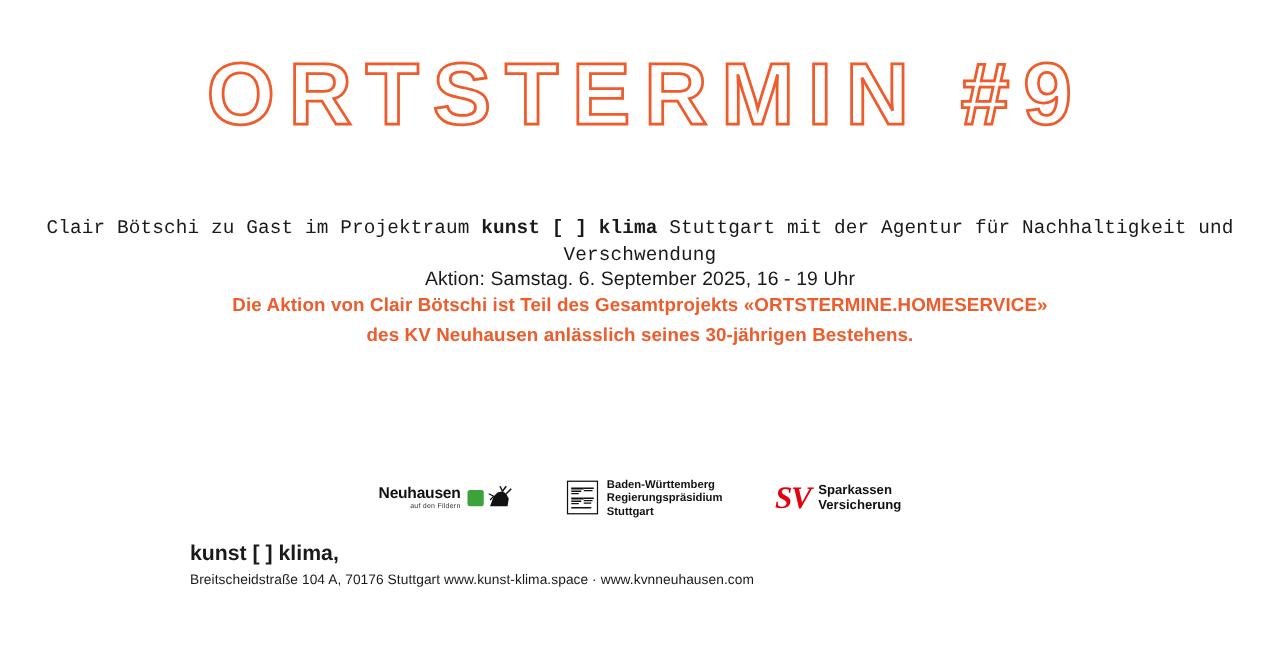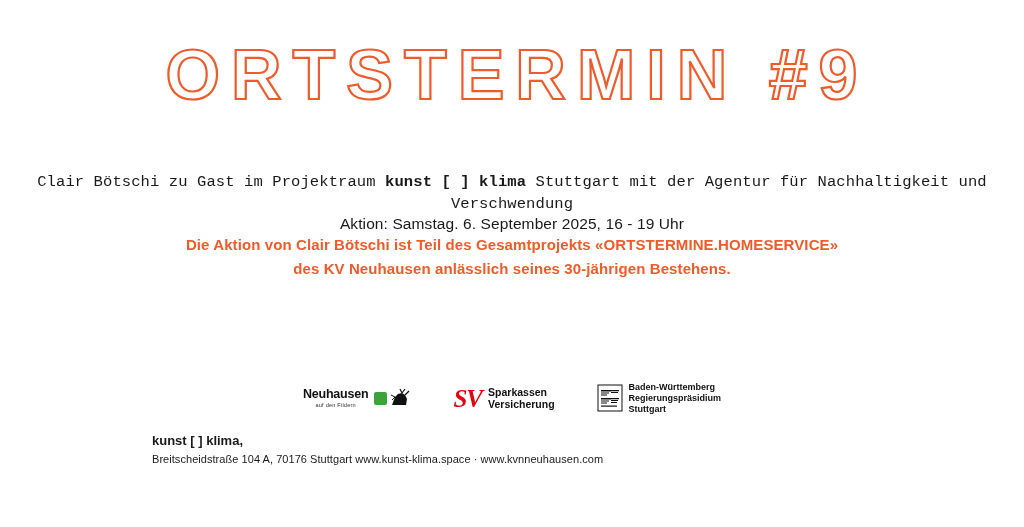--- a/index.html
+++ b/index.html
@@ -78,21 +78,21 @@
     gap: 42px;
   }
   .logo {
     display: flex;
     align-items: center;
     gap: 6px;
   }
 
   
   .logo-neuhausen .nh-text {
-    text-align: center;
+    text-align: right;
     line-height: 1.05;
   }
   .logo-neuhausen .nh-title {
     font-size: 12.5px;
     font-weight: 700;
     color: #111;
     letter-spacing: -0.2px;
   }
   .logo-neuhausen .nh-sub {
     font-size: 5.6px;
@@ -155,21 +155,21 @@
   }
 
   
   .footer {
     position: absolute;
     left: 152px;
     top: 432px;
     line-height: 1.35;
   }
   .footer .f-name {
-    font-size: 13px;
+    font-size: 17px;
     font-weight: 700;
     color: #1a1a1a;
   }
   .footer .f-addr {
     font-size: 11px;
     color: #1a1a1a;
     margin-top: 2px;
     letter-spacing: 0.05px;
   }
 </style>
@@ -202,28 +202,20 @@
     </div>
     <div class="nh-mark">
       <div class="nh-green"></div>
       <div class="nh-crest">
         <svg width="22" height="20" viewBox="0 0 22 20">
           <path d="M3 17 L6 9 L9 6 L13 5 L16 7 L18 11 L17 17 Z" fill="#111"></path>
           <path d="M13 5 L11 1 M13 5 L16 1 M16 7 L20 3" stroke="#111" stroke-width="1.2" fill="none"></path>
           <path d="M6 9 L2 7 M6 9 L3 12" stroke="#111" stroke-width="1" fill="none"></path>
         </svg>
       </div>
-    </div>
-  </div>
-
-  <div class="logo logo-sv">
-    <div class="sv-mark">SV</div>
-    <div class="sv-text">
-      <div class="sv-l1">Sparkassen</div>
-      <div class="sv-l2">Versicherung</div>
     </div>
   </div>
 
   <div class="logo logo-bw">
     <div class="bw-crest">
       <svg width="26" height="28" viewBox="0 0 26 28">
         <rect x="1" y="1" width="24" height="26" fill="#ffffff" stroke="#111" stroke-width="1"></rect>
         <g fill="#111">
           <path d="M4 6 h10 v1.6 h-10 z M4 8.4 h8 v1.2 h-8 z M4 10.4 h6 v1 h-6 z"></path>
           <path d="M4 14 h10 v1.6 h-10 z M4 16.4 h8 v1.2 h-8 z M4 18.4 h6 v1 h-6 z"></path>
@@ -233,18 +225,26 @@
         </g>
       </svg>
     </div>
     <div class="bw-text">
       <div class="bw-l1">Baden-Württemberg</div>
       <div class="bw-l2">Regierungspräsidium</div>
       <div class="bw-l3">Stuttgart</div>
     </div>
   </div>
 
+  <div class="logo logo-sv">
+    <div class="sv-mark">SV</div>
+    <div class="sv-text">
+      <div class="sv-l1">Sparkassen</div>
+      <div class="sv-l2">Versicherung</div>
+    </div>
+  </div>
+
 </div>
 
 <div class="footer">
   <div class="f-name">kunst [ ] klima,</div>
   <div class="f-addr">Breitscheidstraße 104 A, 70176 Stuttgart  www.kunst-klima.space · www.kvnneuhausen.com</div>
 </div>
 
 </body></html>

